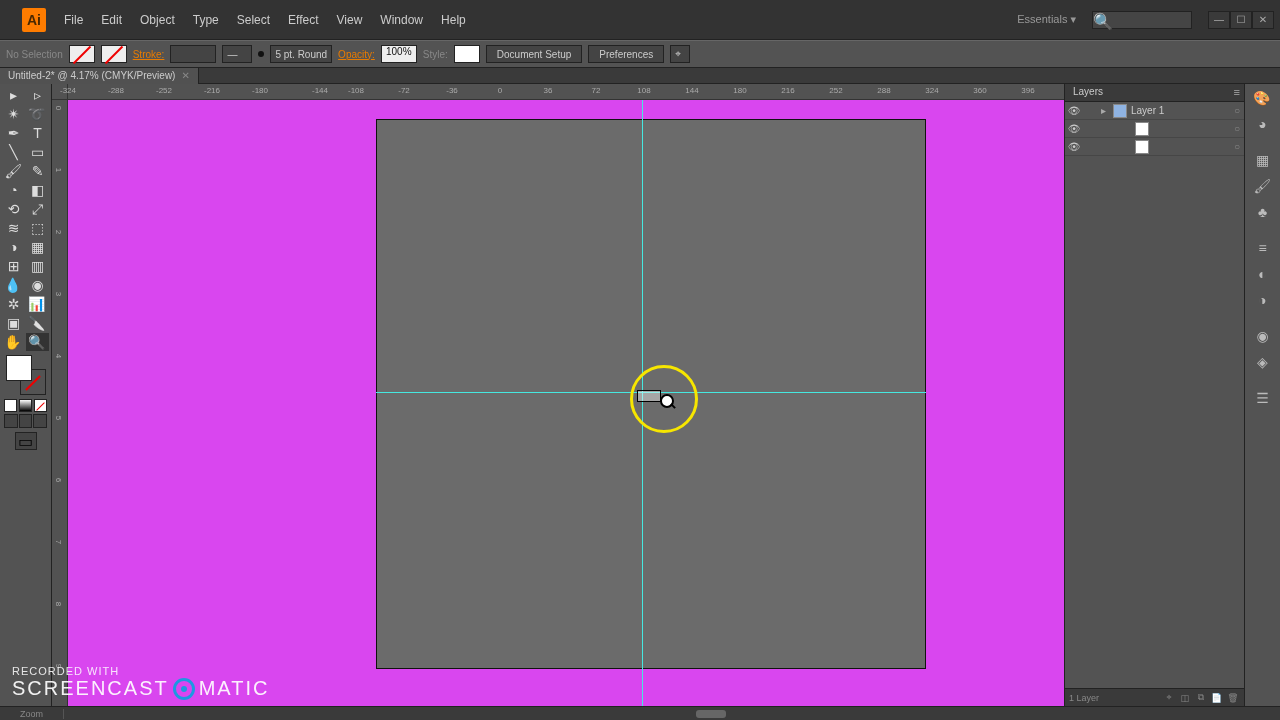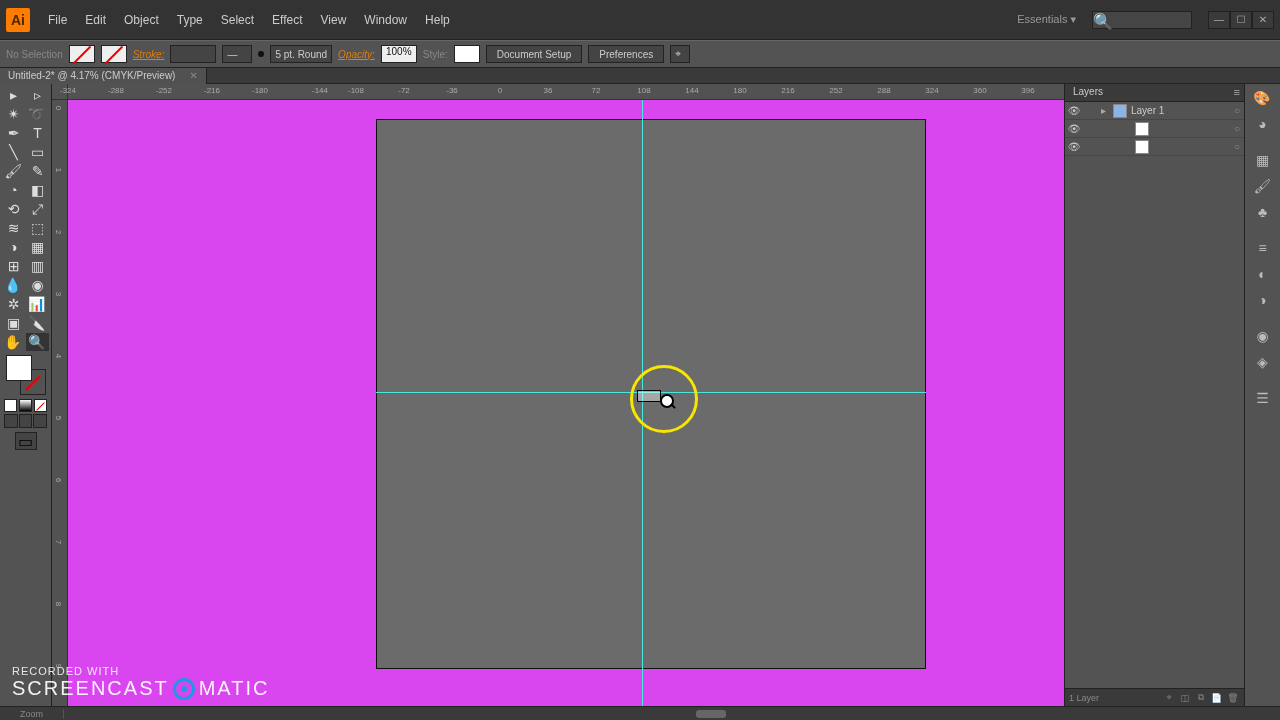--- a/index.html
+++ b/index.html
@@ -1,41 +1,41 @@
 <!DOCTYPE html>
 <html><head>
 <meta charset="utf-8">
 <style>
 * { margin: 0; padding: 0; box-sizing: border-box; font-family: "Segoe UI", Tahoma, sans-serif; user-select: none; }
 body { background: #333333; width: 1280px; height: 720px; overflow: hidden; position: relative; }
 
 
 .title-bar { height: 40px; background: #333333; display: flex; align-items: center; padding: 0 6px; border-bottom: 1px solid #222; }
-.app-icon { width: 24px; height: 24px; background: #ff7c00; color: #4a2800; font-weight: bold; font-size: 14px; display: flex; align-items: center; justify-content: center; border-radius: 2px; margin-right: 10px; }
+.app-icon { width: 24px; height: 24px; background: #ff7c00; color: #4a2800; font-weight: bold; font-size: 14px; display: flex; align-items: center; justify-content: center; border-radius: 2px; margin-right: 10px; margin-left: 16px; }
 .menu-bar { display: flex; gap: 2px; }
 .menu-item { color: #ccc; font-size: 12px; padding: 4px 8px; cursor: pointer; }
 .title-right { margin-left: auto; display: flex; align-items: center; gap: 8px; }
 .workspace-sel { color: #999; font-size: 11px; padding: 3px 8px; }
 .search-box { width: 100px; height: 18px; background: #454545; border: 1px solid #222; }
 .win-btns { display: flex; margin-left: 8px; }
 .win-btn { width: 22px; height: 18px; display:flex; align-items:center; justify-content:center; color:#aaa; font-size:10px; cursor:pointer; border:1px solid #222; background:#3a3a3a; }
 
 
 .control-bar { height: 28px; background: #535353; border-top: 1px solid #666; border-bottom: 1px solid #222; display: flex; align-items: center; padding: 0 6px; gap: 6px; font-size: 10px; color: #aaa; }
 .ctrl-label { color: #888; font-size: 10px; }
 .swatch { width: 26px; height: 18px; background: #eee; border: 1px solid #222; position: relative; }
 .swatch.none::after { content:""; position:absolute; left:0; right:0; top:50%; height:2px; background:#e00; transform: rotate(-45deg); }
-.ctrl-link { color: #e87b00; font-size: 10px; text-decoration: underline; cursor: pointer; font-style: italic; }
+.ctrl-link { color: #e87b00; font-size: 10px; text-decoration: underline; cursor: pointer; }
 .ctrl-drop { height: 18px; min-width: 60px; background: #444; border: 1px solid #222; color: #ccc; padding: 0 4px; display:flex; align-items:center; font-size:10px;}
 .ctrl-input { height: 18px; width: 36px; background: #eee; border: 1px solid #222; color: #111; font-size: 10px; text-align: center; }
 .ctrl-btn { height: 18px; padding: 0 10px; background: #444; border: 1px solid #222; color: #ccc; font-size: 10px; cursor: pointer; display: flex; align-items:center;}
 
 
 .doc-tab-bar { height: 16px; background: #3a3a3a; border-bottom: 1px solid #222; display: flex; align-items:center; }
-.doc-tab { background: #515151; color: #ccc; font-size: 10px; padding: 1px 8px; border-right: 1px solid #222; display:flex; align-items:center; gap:14px; height:16px;}
+.doc-tab { background: #515151; color: #ccc; font-size: 10px; padding: 1px 8px; border-right: 1px solid #222; display:flex; align-items:center; gap:6px; height:16px;}
 .doc-close { color: #888; cursor:pointer; font-size:10px; }
 
 
 .main { display: flex; height: calc(720px - 40px - 28px - 16px - 14px); }
 .tool-panel { width: 52px; background: #535353; border-right: 1px solid #222; padding: 2px; }
 .tool-grid { display: grid; grid-template-columns: 1fr 1fr; gap: 1px; }
 .tool { width: 23px; height: 18px; display: flex; align-items: center; justify-content: center; color: #ddd; font-size: 14px; cursor: pointer; }
 .tool.active { background: #333; }
 .fill-stroke { position:relative; width:40px; height:40px; margin:4px auto;}
 .fs-box { position:absolute; width:26px; height:26px; border:1px solid #222;}

